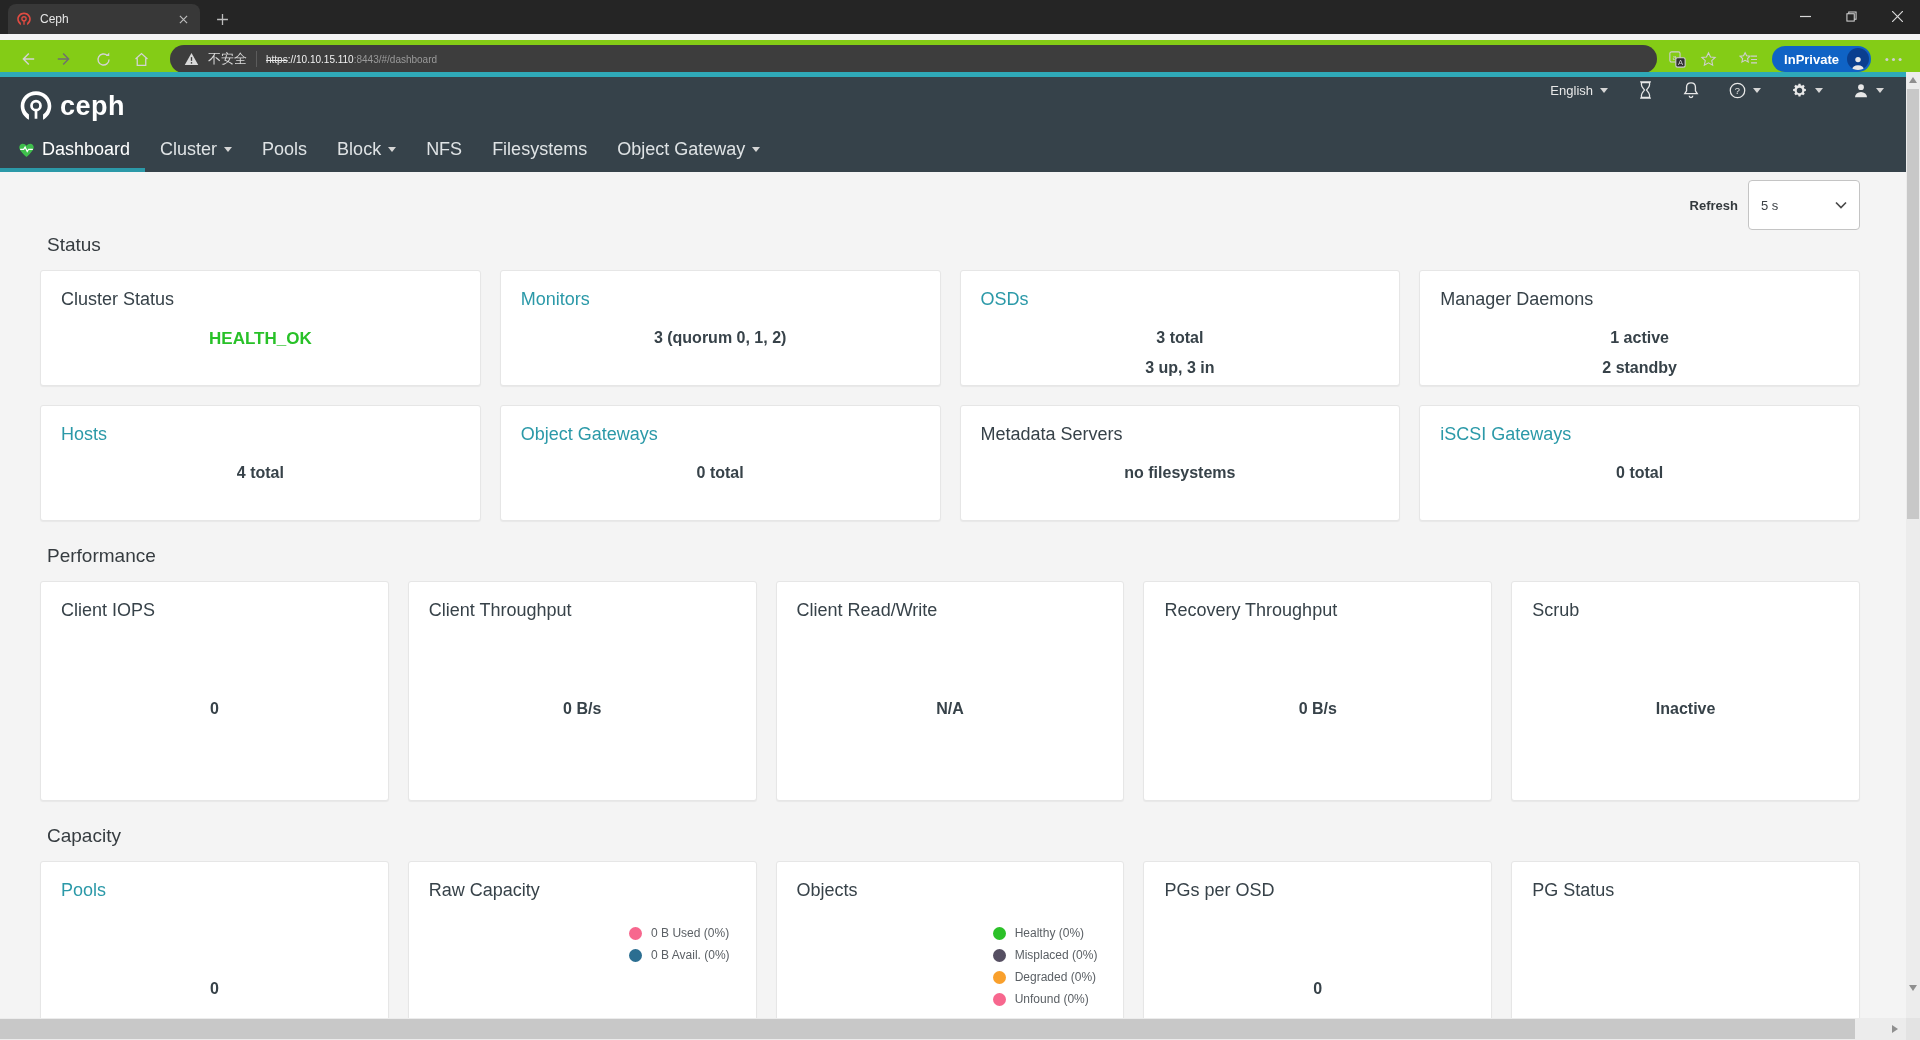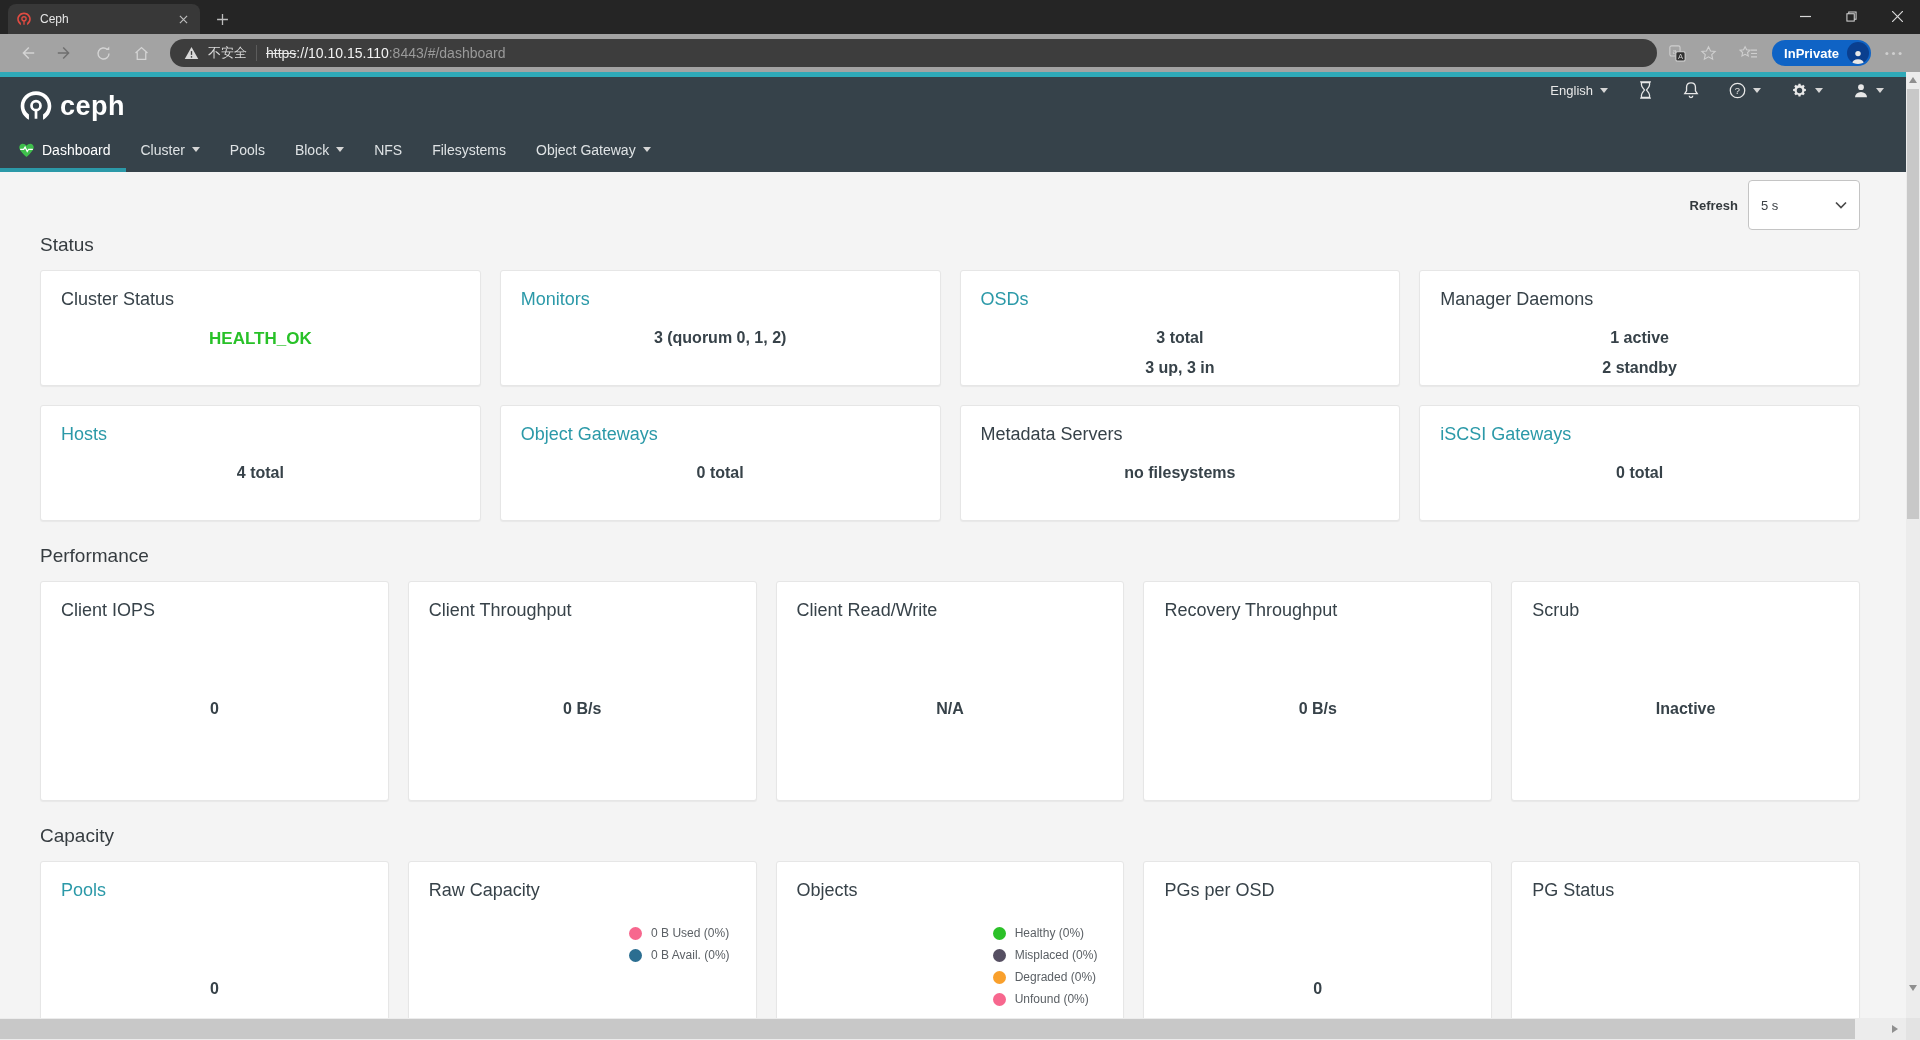--- a/index.html
+++ b/index.html
@@ -9,60 +9,60 @@
   
   .tabbar { position:absolute; left:0; top:0; width:1920px; height:34px; background:#252525; }
   .tab { position:absolute; left:8px; top:4px; width:192px; height:30px; background:#383838;
          border-radius:8px 8px 0 0; display:flex; align-items:center; padding:0 8px; gap:8px; }
   .tab-title { color:#e6e6e6; font-size:12px; flex:1; white-space:nowrap; overflow:hidden; }
   .tab-close { width:18px; height:18px; display:flex; align-items:center; justify-content:center; border-radius:3px; }
   .newtab { position:absolute; left:210px; top:8px; width:24px; height:22px; display:flex; align-items:center; justify-content:center; }
   .wincontrols { position:absolute; right:0; top:0; height:32px; display:flex; }
   .winbtn { width:46px; height:32px; display:flex; align-items:center; justify-content:center; }
 
-  .toolbar { position:absolute; left:0; top:34px; width:1920px; height:38px; background:#a3a3a3;
+  .toolbar { position:absolute; left:0; top:40px; width:1920px; height:38px; background:#84cc16;
              display:flex; align-items:center; padding:0 10px; gap:4px; }
   .navbtn { width:34px; height:30px; display:flex; align-items:center; justify-content:center; border-radius:4px; flex:0 0 auto; }
   .urlfield { flex:1; height:28px; margin:0 8px; background:#3d3d3d; border-radius:14px;
               display:flex; align-items:center; padding:0 14px; gap:9px; min-width:0; }
   .sec-label { color:#d9d9d9; font-size:13px; white-space:nowrap; }
   .url-divider { width:1px; height:16px; background:#5c5c5c; }
-  .url { font-size:14px; white-space:nowrap; overflow:hidden; }
+  .url { font-size:10px; white-space:nowrap; overflow:hidden; }
   .url .scheme { color:#e9e9e9; text-decoration:line-through; }
   .url .host { color:#f2f2f2; }
   .url .rest { color:#9a9a9a; }
   .chromeicons { display:flex; align-items:center; gap:14px; flex:0 0 auto; padding-right:8px; }
   .inprivate { height:26px; background:#0f63c5; border-radius:13px; display:flex; align-items:center;
                padding:0 2px 0 12px; gap:8px; }
   .inprivate-label { color:#fff; font-size:13px; font-weight:bold; }
   .avatar { width:22px; height:22px; border-radius:50%; background:#0a3f8f; display:flex; align-items:flex-end; justify-content:center; overflow:hidden; }
 
   
   .tealline { position:absolute; left:0; top:72px; width:1920px; height:5px; background:#2fa9b8; }
   .appheader { position:absolute; left:0; top:77px; width:1906px; height:95px; background:#36424a; }
   .brand { position:absolute; left:18px; top:11px; display:flex; align-items:center; gap:6px; }
   .brand-text { color:#fff; font-size:27px; font-weight:bold; letter-spacing:0.5px; }
   .hdr-right { position:absolute; right:22px; top:4px; display:flex; align-items:center; gap:30px; }
   .hdr-item { display:flex; align-items:center; gap:7px; color:#e8e8e8; font-size:13px; }
   .caret { width:0; height:0; border-left:4px solid transparent; border-right:4px solid transparent; border-top:5px solid #d6d6d6; display:inline-block; }
 
   .appnav { position:absolute; left:0; top:127px; width:1906px; height:45px; display:flex; align-items:stretch; }
-  .nav-item { display:flex; align-items:center; gap:7px; padding:0 15px; color:#dfe3e5; font-size:14px; position:relative; }
+  .nav-item { display:flex; align-items:center; gap:7px; padding:0 15px; color:#dfe3e5; font-size:18px; position:relative; }
   .nav-item.first { padding-left:18px; }
   .nav-item.active { color:#fff; }
   .nav-item.active::after { content:""; position:absolute; left:0; right:0; bottom:0; height:4px; background:#2b99a8; }
 
   
   .page { position:absolute; left:0; top:172px; width:1906px; height:846px; background:#f4f4f4;
           padding:0 46px 0 40px; overflow:hidden; }
   .refresh-row { margin-top:16px; height:34px; display:flex; justify-content:flex-end; align-items:center; gap:10px; }
   .refresh-label { font-size:13px; font-weight:700; color:#33393d; }
   .refresh-select { width:112px; height:50px; background:#fff; border:1px solid #c4c4c4; border-radius:4px;
                     display:flex; align-items:center; justify-content:space-between; padding:0 12px; font-size:13px; color:#3c4146; }
-  .section-heading { font-size:19px; color:#363c40; margin:12px 0 14px; }
+  .section-heading { font-size:19px; color:#363c40; margin:12px 7px 14px; }
   .section-heading.later { margin-top:24px; }
   .grid4 { display:grid; grid-template-columns:repeat(4,1fr); grid-auto-rows:116px; gap:19px; margin-bottom:14px; }
   .grid5 { display:grid; grid-template-columns:repeat(5,1fr); gap:19px; margin-bottom:14px; }
   .grid5.perf > .card { height:220px; }
   .grid5.cap  > .card { height:230px; }
   .card { background:#fff; border:1px solid #e6e6e6; border-radius:3px; box-shadow:0 1px 1px rgba(0,0,0,.05);
           padding:18px 20px; position:relative; }
   .card-title { font-size:18px; color:#374249; }
   .card-title.link { color:#2b99a8; cursor:pointer; }
   .card-values { margin-top:13px; text-align:center; font-weight:bold; font-size:16px; color:#374249; line-height:1.85; }

